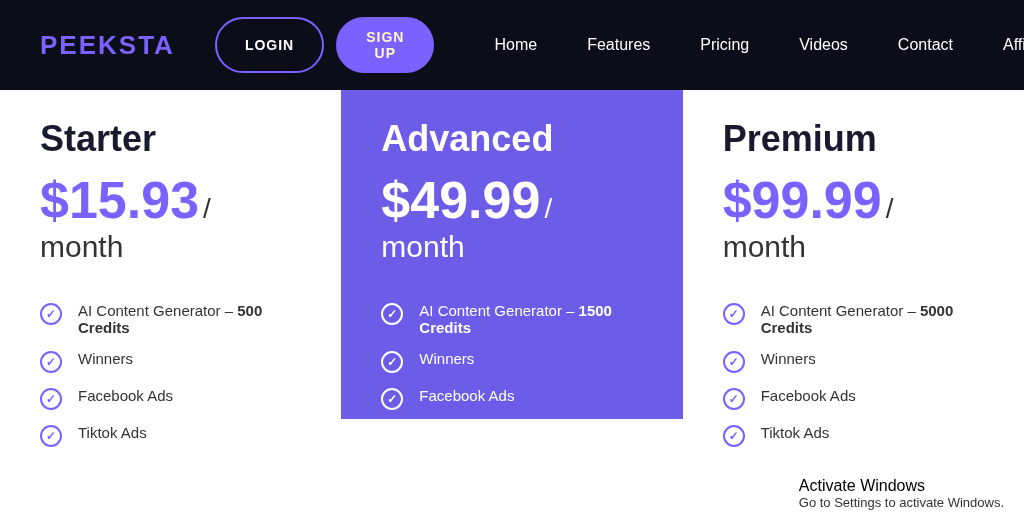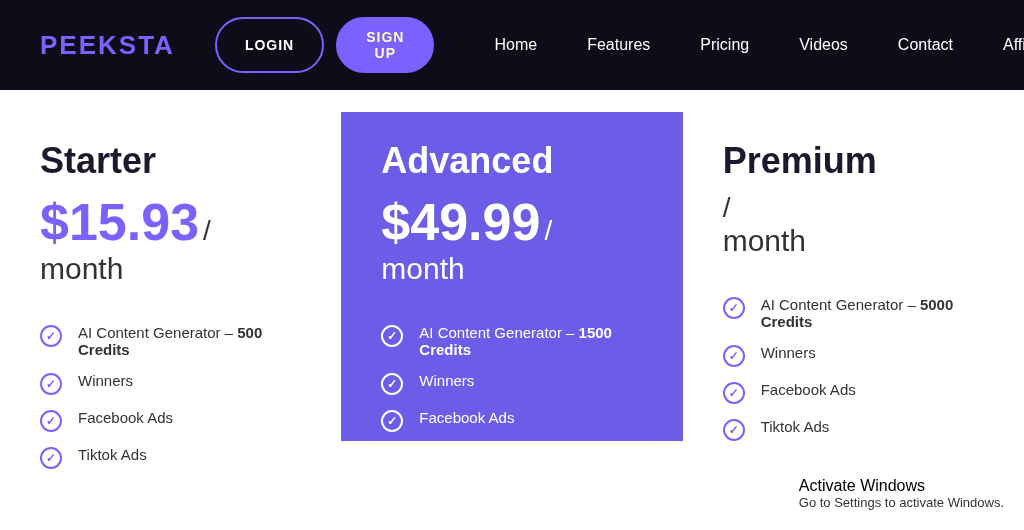--- a/index.html
+++ b/index.html
@@ -75,21 +75,20 @@
       font-weight: 500;
       cursor: pointer;
       text-decoration: none;
     }
 
     
     .main {
       display: flex;
       height: 329px;
       background: #fff;
-      margin-top: 22px;
     }
 
     
     .pricing-section {
       display: flex;
       width: 100%;
       align-items: stretch;
     }
 
     .plan-col {
@@ -305,20 +304,21 @@
         <li class="feature-item">
           <span class="check-icon"></span>
           <span class="feature-text">Tiktok Ads</span>
         </li>
       </ul>
     </div>
 
     <div class="plan-col">
       <h2 class="plan-title">Premium</h2>
       <div class="price-row">
+        <span class="plan-price">$99.99</span>
         <span class="plan-per">/</span>
       </div>
       <p class="plan-month">month</p>
       <div class="divider"></div>
       <ul class="feature-list">
         <li class="feature-item">
           <span class="check-icon"></span>
           <span class="feature-text">AI Content Generator – <strong>5000 Credits</strong></span>
         </li>
         <li class="feature-item">

